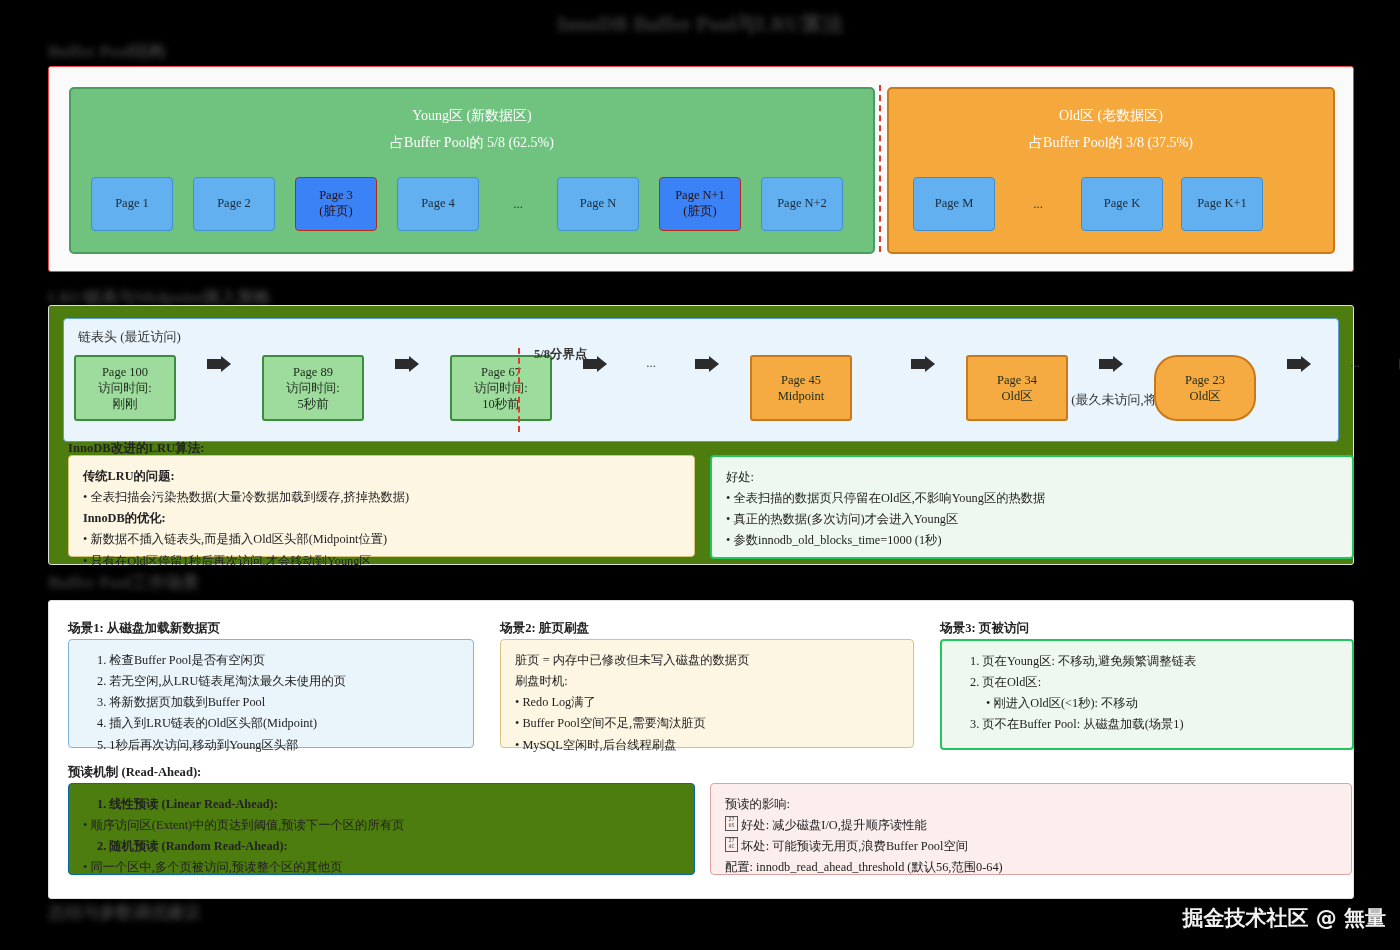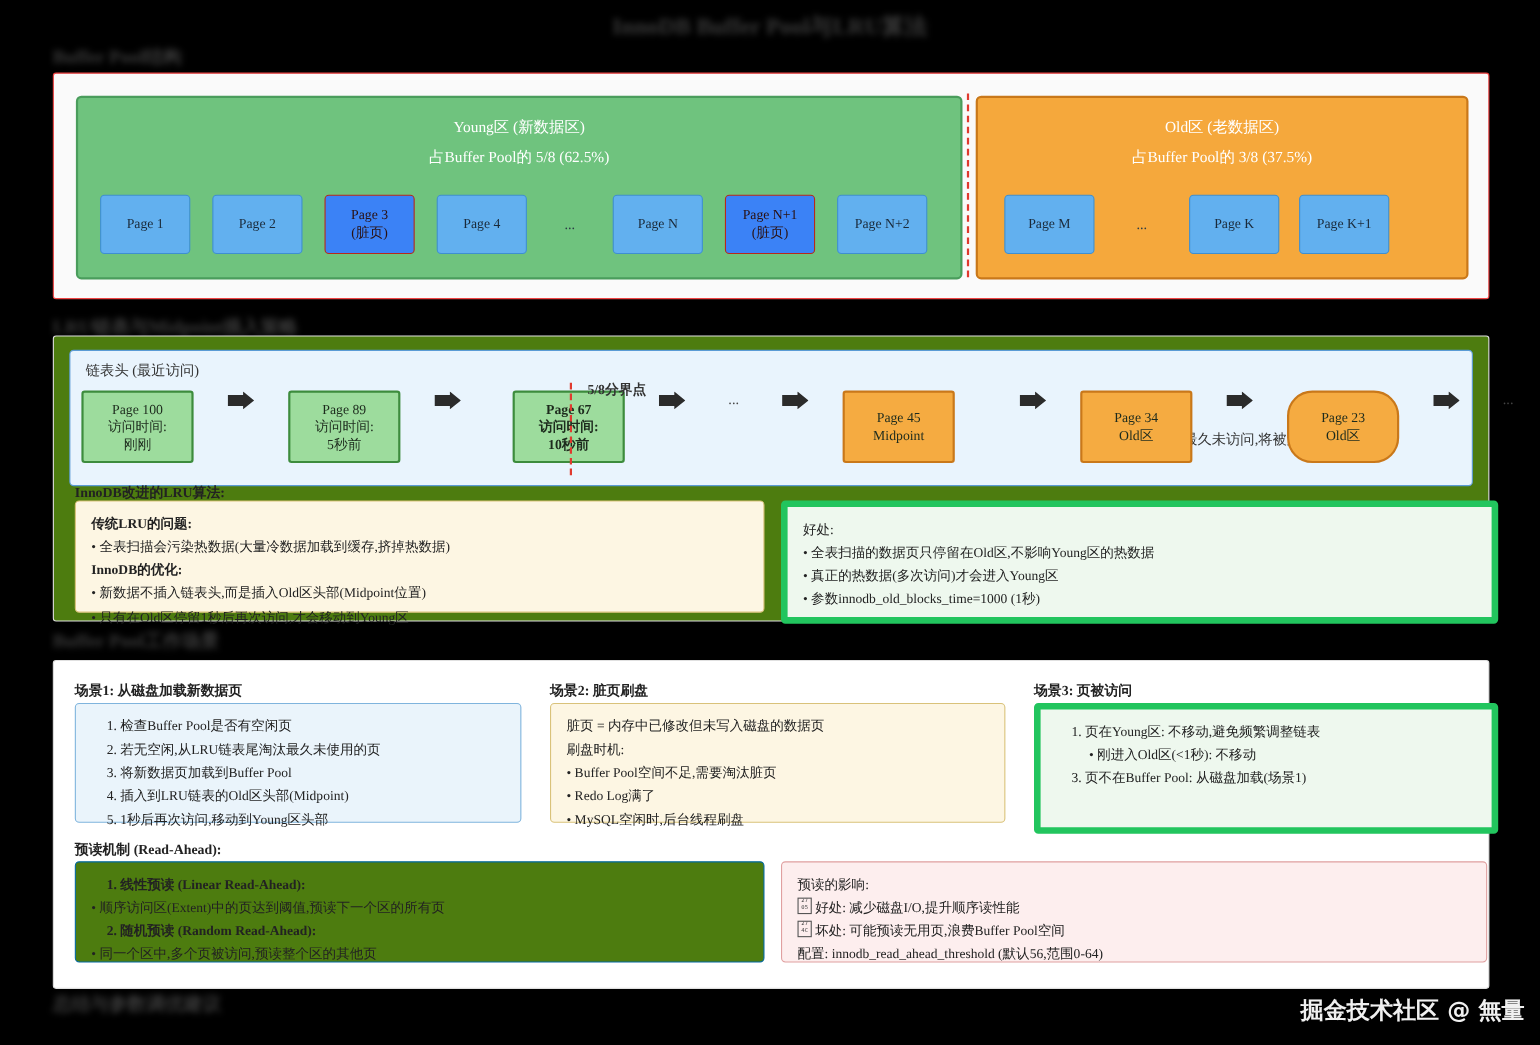--- a/index.html
+++ b/index.html
@@ -85,21 +85,21 @@
   .dots{width:26px;text-align:center;font-size:13px;color:#444;}
 
   #split-line{position:absolute;left:518px;top:348px;width:0;height:84px;border-left:2.5px dashed #e03a2f;}
   #split-label{position:absolute;left:534px;top:346px;font-size:12.5px;font-weight:bold;color:#333;white-space:nowrap;}
 
   
   .box{position:absolute;border-radius:4px;font-size:12.3px;line-height:1.72;color:#222;}
   .box .inner{padding:10px 14px;}
   .box-label{position:absolute;font-size:12.6px;font-weight:bold;color:#222;}
   .box-yellow{background:#fdf6e3;border:1px solid #d9c27a;}
-  .box-green{background:#eef8ee;border:6px solid #22c55e;}
+  .box-green{background:#eef8ee;border:2px solid #22c55e;}
   .box-blue{background:#eaf4fb;border:1px solid #7fb4dd;}
   .box-purple{background:#4d7c0f;border:1px solid #0369a1;}
   .box-pink{background:#fdeeee;border:1px solid #e0a0a0;}
 
   #lru-alg-label{left:68px;top:440px;}
   #box-trad{left:68px;top:455px;width:625px;height:100px;}
   #box-benefit{left:710px;top:455px;width:640px;height:100px;}
 
   #scen1-label{left:68px;top:620px;}
   #box-scen1{left:68px;top:639px;width:404px;height:107px;}
@@ -220,21 +220,21 @@
           <div class="node node-green" style="margin-left: 2px;">
             <span>Page 89</span>
             <span>访问时间:</span>
             <span>5秒前</span>
           </div>
           <div class="arrow" style="margin-left: 2px;">
             <svg width="24" height="16" viewBox="0 0 24 16">
               <polygon points="0,3 14,3 14,0 24,8 14,16 14,13 0,13" fill="#2b2b2b"></polygon>
             </svg>
           </div>
-          <div class="node node-green" style="margin-left: 18px; font-weight: bold;">
+          <div class="node node-green" style="margin-left: 2px;">
             <span>Page 67</span>
             <span>访问时间:</span>
             <span>10秒前</span>
           </div>
           <div class="arrow" style="margin-left: 2px;">
             <svg width="24" height="16" viewBox="0 0 24 16">
               <polygon points="0,3 14,3 14,0 24,8 14,16 14,13 0,13" fill="#2b2b2b"></polygon>
             </svg>
           </div>
           <div class="dots" style="margin-left: 2px;">...</div>
@@ -316,30 +316,31 @@
         <div class="ln num">4. 插入到LRU链表的Old区头部(Midpoint)</div>
         <div class="ln num">5. 1秒后再次访问,移动到Young区头部</div>
       </div>
     </div>
 
   <div class="box-label" id="scen2-label">场景2: 脏页刷盘</div>
   <div class="box box-yellow" id="box-scen2">
       <div class="inner" id="scen2-inner">
         <div class="ln">脏页 = 内存中已修改但未写入磁盘的数据页</div>
         <div class="ln">刷盘时机:</div>
+        <div class="ln">• Redo Log满了</div>
         <div class="ln">• Buffer Pool空间不足,需要淘汰脏页</div>
-        <div class="ln">• Redo Log满了</div>
         <div class="ln">• MySQL空闲时,后台线程刷盘</div>
       </div>
     </div>
 
   <div class="box-label" id="scen3-label">场景3: 页被访问</div>
   <div class="box box-green" id="box-scen3">
       <div class="inner" id="scen3-inner">
         <div class="ln num">1. 页在Young区: 不移动,避免频繁调整链表</div>
+        <div class="ln num">2. 页在Old区:</div>
         <div class="ln sub">• 刚进入Old区(&lt;1秒): 不移动</div>
         <div class="ln num">3. 页不在Buffer Pool: 从磁盘加载(场景1)</div>
       </div>
     </div>
 
   <div class="box-label" id="ra-label">预读机制 (Read-Ahead):</div>
   <div class="box box-purple" id="box-ra">
       <div class="inner" id="ra-inner">
         <div class="ln num bold">1. 线性预读 (Linear Read-Ahead):</div>
         <div class="ln">• 顺序访问区(Extent)中的页达到阈值,预读下一个区的所有页</div>

